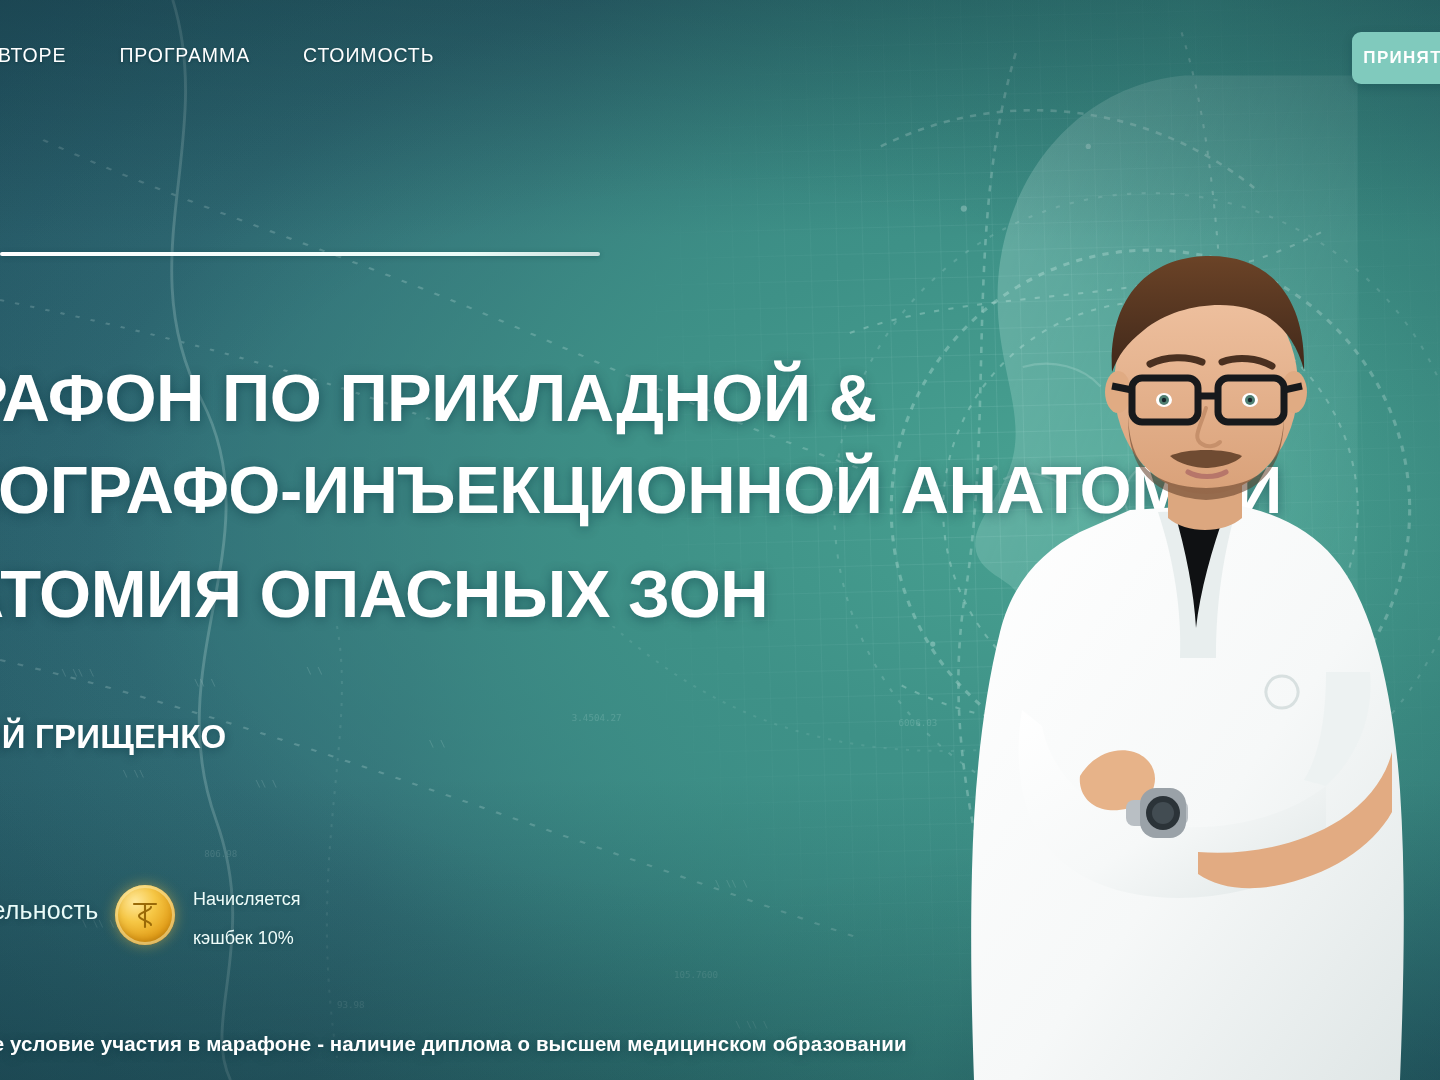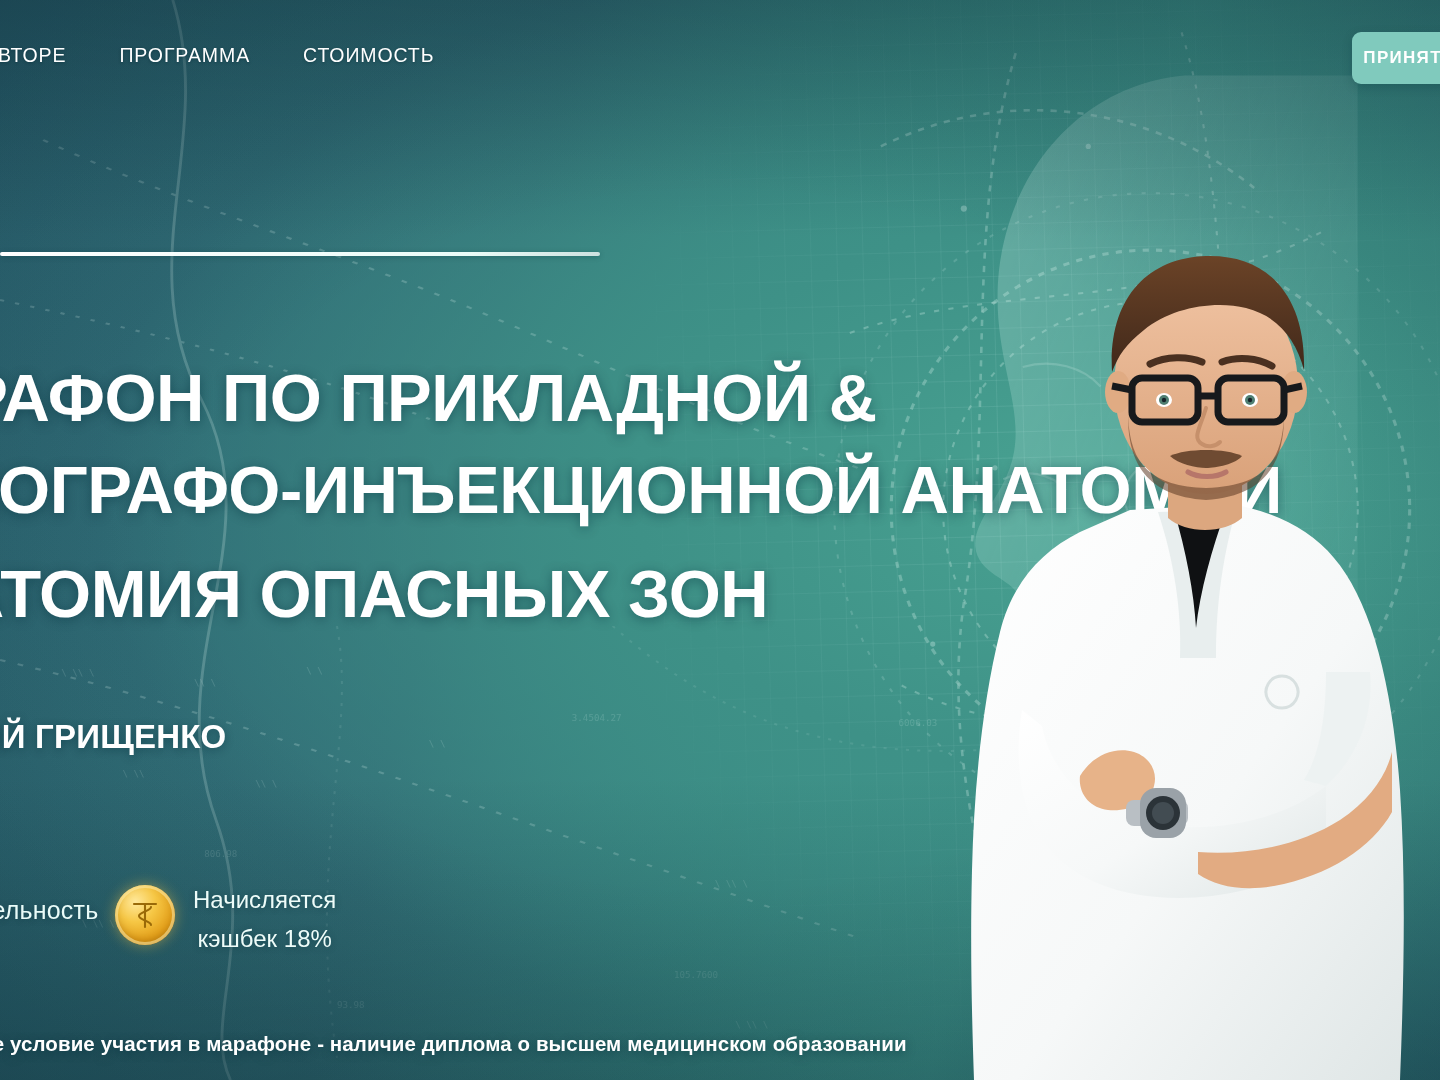--- a/index.html
+++ b/index.html
@@ -219,25 +219,24 @@
       0 0 14px rgba(255,200,60,.45),
       inset 0 0 0 3px rgba(255,237,170,.55),
       inset 0 -4px 8px rgba(150,92,4,.5);
     display: flex;
     align-items: center;
     justify-content: center;
   }
   .coin svg { display:block; }
   .cashback-text {
     color: #eefcf9;
-    font-size: 24px;
+    font-size: 18px;
     line-height: 39px;
     white-space: nowrap;
     text-shadow: 0 1px 6px rgba(0,45,58,.4);
-    text-align: center;
   }
 
   
   .doctor {
     position: absolute;
     right: -10px;
     bottom: 0;
     width: 520px;
     height: 900px;
     z-index: 7;
@@ -380,21 +379,21 @@
           <svg width="40" height="40" viewBox="0 0 40 40" aria-hidden="true">
             <g fill="none" stroke="#9a6a08" stroke-width="2.1" stroke-linecap="round">
               <path d="M9 9 H31"></path>
               <path d="M20 9 V32"></path>
               <path d="M26 12 C26 16 14 17 14 21 C14 25 26 26 26 30"></path>
             </g>
           </svg>
         </div>
         <div class="cashback-text">
           <div>Начисляется</div>
-          <div>кэшбек 18%</div>
+          <div>кэшбек 10%</div>
         </div>
       </div>
     </div>
   </div>
 
   <svg class="doctor" viewBox="0 0 520 900" preserveAspectRatio="xMaxYMax meet">
     <defs>
       <linearGradient id="coatg" x1="0" y1="0" x2="1" y2="1">
         <stop offset="0%" stop-color="#ffffff"></stop>
         <stop offset="55%" stop-color="#f6f8f8"></stop>

